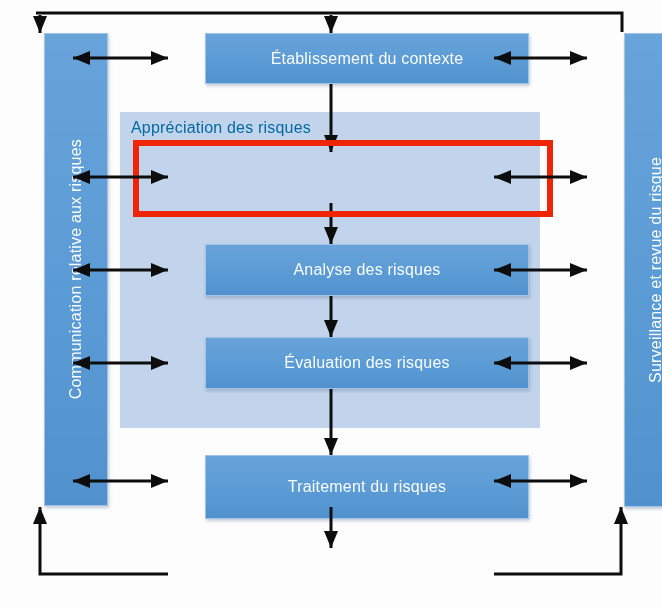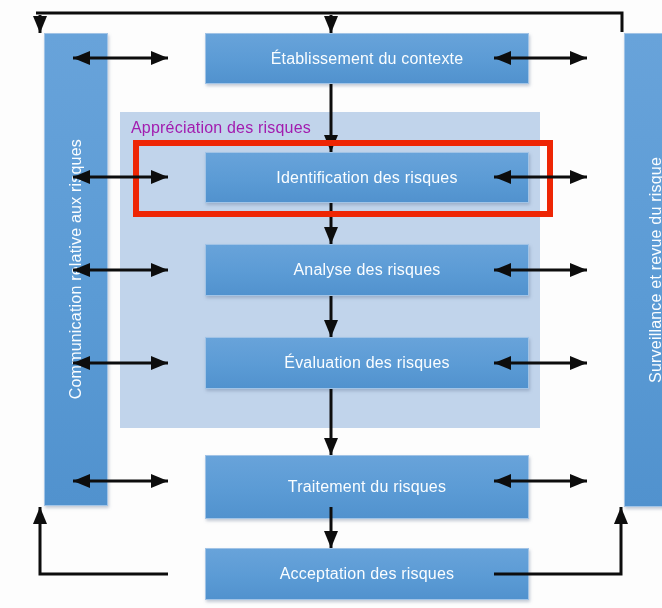--- a/index.html
+++ b/index.html
@@ -45,21 +45,21 @@
   
   .group {
     position: absolute;
     left: 120px; top: 112px; width: 420px; height: 316px;
     background: var(--group-light-blue, #c1d4eb);
     z-index: 1;
   }
   .group-label {
     position: absolute;
     left: 11px; top: 7px;
-    color: #a21caf;
+    color: #0369a1;
     font-size: 16px;
     letter-spacing: 0.2px;
   }
   
   .highlight {
     position: absolute;
     box-sizing: border-box;
     left: 133px; top: 140px; width: 420px; height: 77px;
     border: 6px solid var(--highlight-red, #ee2605);
     background: transparent;
@@ -89,34 +89,28 @@
   <div class="box vbar vbar-left">
     <span>Communication relative aux risques</span>
   </div>
   <div class="box vbar vbar-right">
     <span>Surveillance et revue du risque</span>
   </div>
 
   <div class="box ctx">
     <span>Établissement du contexte</span>
   </div>
-  <div class="box ident">
-    <span>Identification des risques</span>
-  </div>
   <div class="box analy">
     <span>Analyse des risques</span>
   </div>
   <div class="box evalu">
     <span>Évaluation des risques</span>
   </div>
   <div class="box trait">
     <span>Traitement du risques</span>
-  </div>
-  <div class="box accep">
-    <span>Acceptation des risques</span>
   </div>
 
   <svg class="layer under" width="662" height="608" viewBox="0 0 662 608">
     <defs>
       <marker id="ah" markerUnits="userSpaceOnUse" markerWidth="17" markerHeight="14" refX="17" refY="7" orient="auto-start-reverse">
         <path class="ah" d="M0,0 L17,7 L0,14 Z"></path>
       </marker>
     </defs>
     <path class="ln" d="M36,13 H622 V32"></path>
     <path class="ln" d="M40,15 V33" marker-end="url(#ah)"></path>

